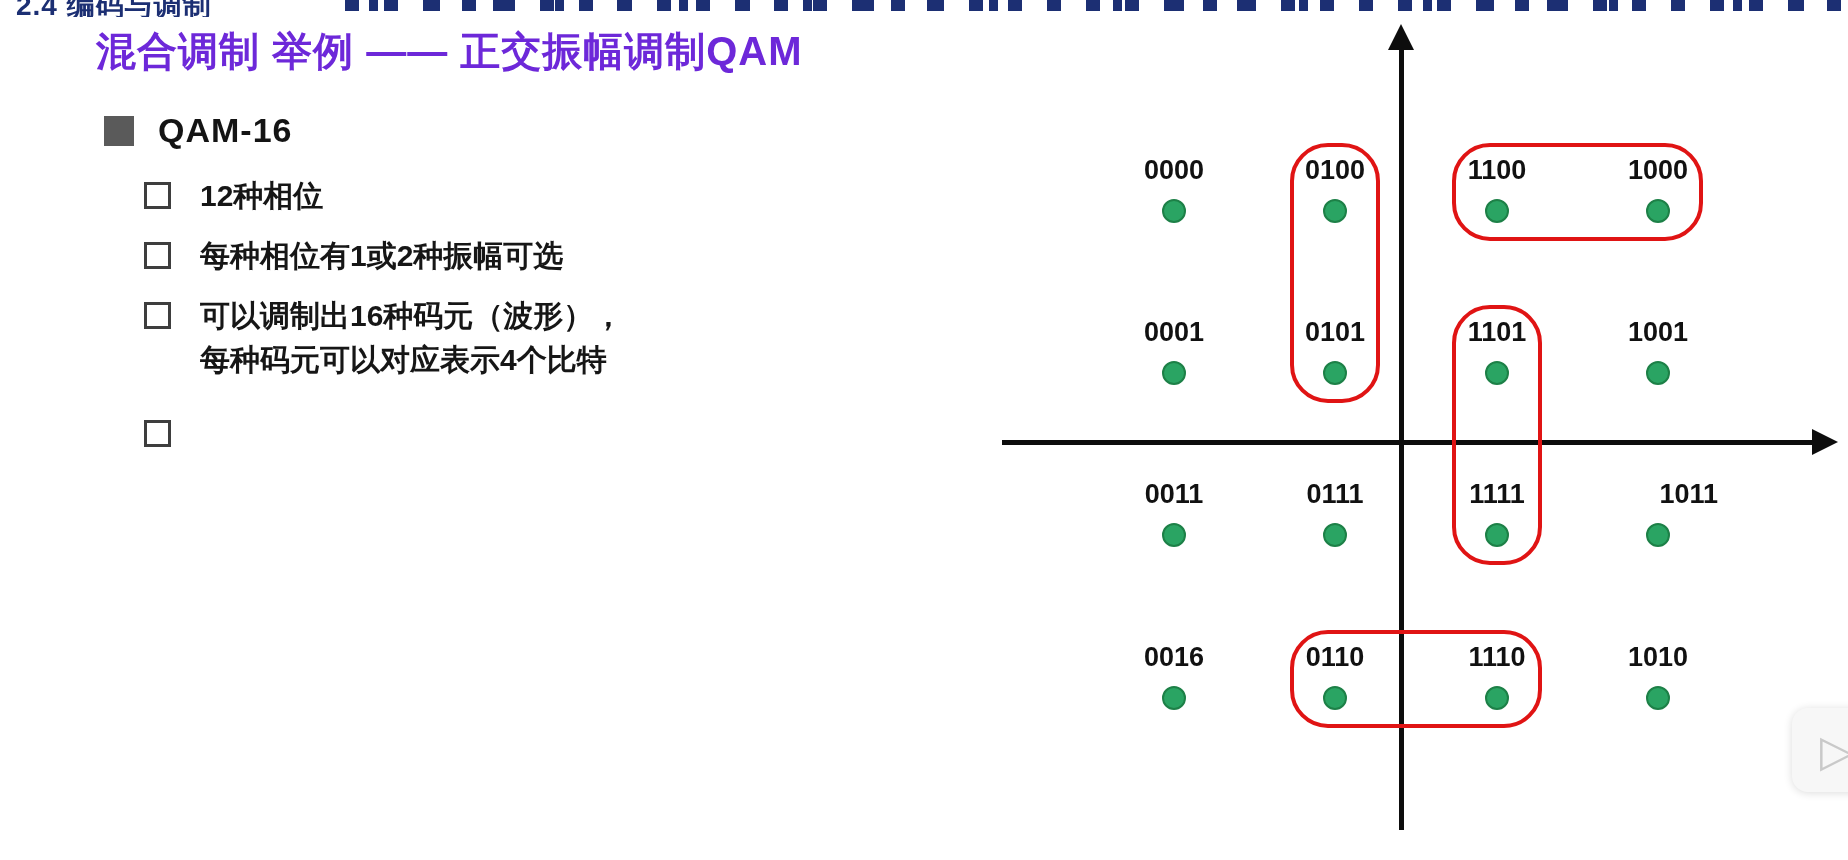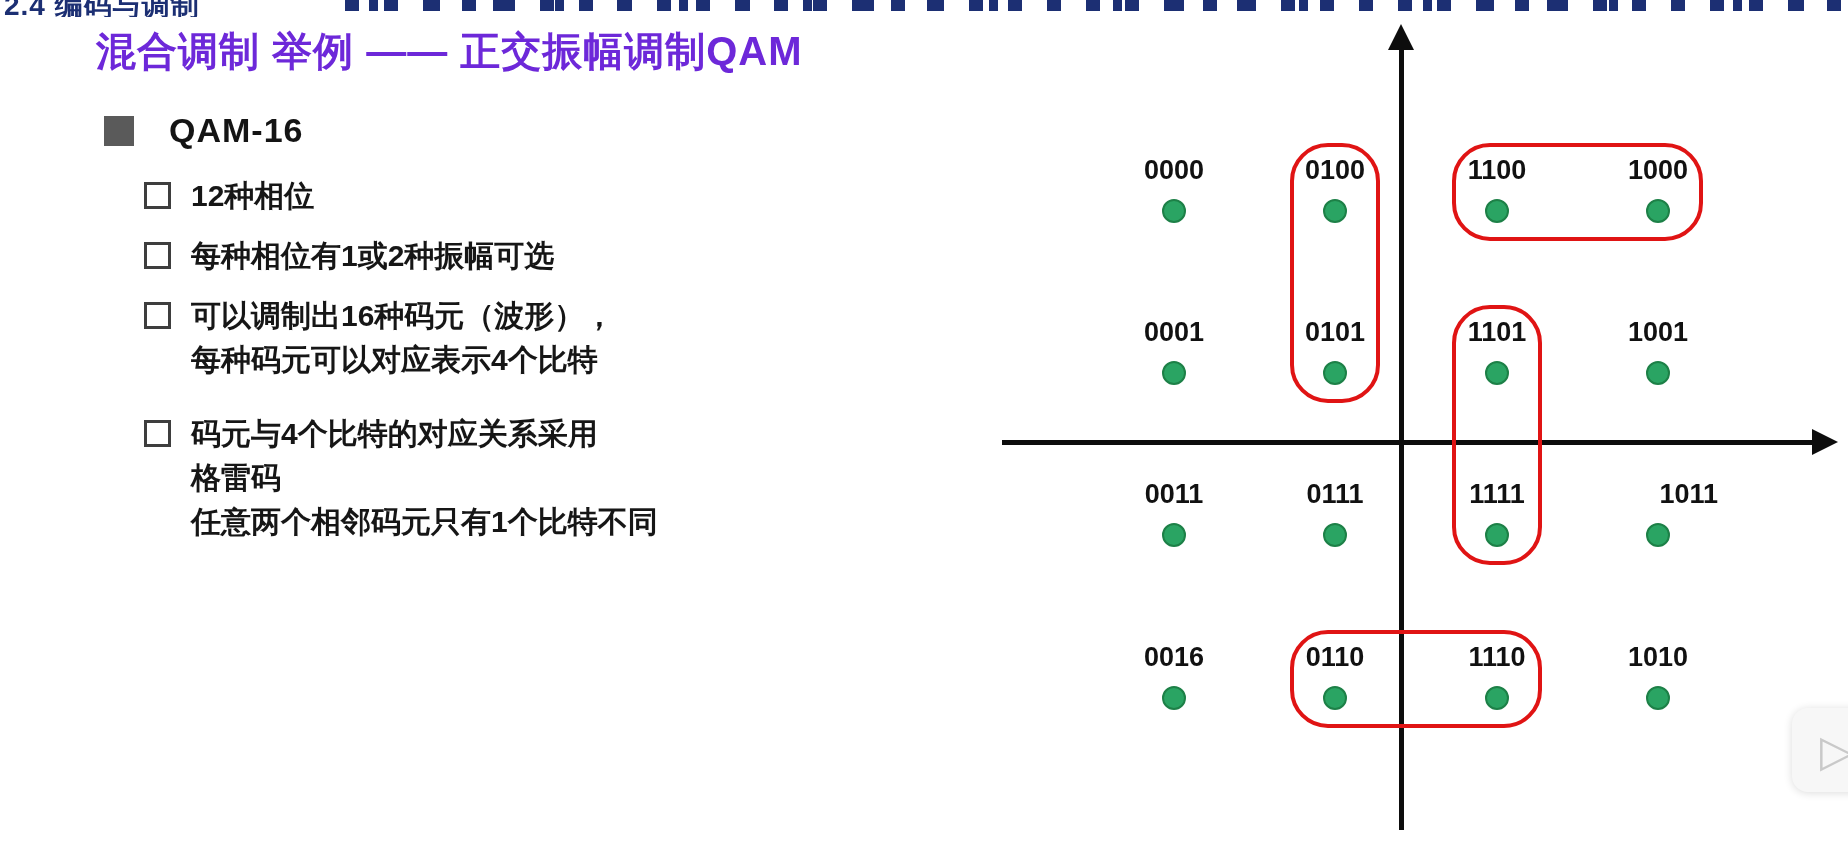--- a/index.html
+++ b/index.html
@@ -1,36 +1,36 @@
 <!DOCTYPE html>
 <html><head>
 <meta charset="utf-8">
 <style>
   * { margin:0; padding:0; box-sizing:border-box; }
   html,body { background:#ffffff; }
   body { font-family:"Liberation Sans","DejaVu Sans",sans-serif; }
   .stage { position:relative; width:1848px; height:860px; background:#ffffff; overflow:hidden; }
 
   
-  .cutoff-heading-wrap { position:absolute; left:4px; top:0; height:17px; width:330px; overflow:hidden; }
+  .cutoff-heading-wrap { position:absolute; left:16px; top:0; height:17px; width:330px; overflow:hidden; }
   .cutoff-heading { font-size:28px; font-weight:bold; color:#1c2f73; margin-top:-13px; letter-spacing:1px; white-space:nowrap; }
   .top-frags { position:absolute; left:345px; top:0; width:1503px; height:11px;
     background:
       repeating-linear-gradient(90deg,#1c2f73 0 14px, transparent 14px 39px),
       repeating-linear-gradient(90deg,transparent 0 24px, #1c2f73 24px 33px, transparent 33px 62px); }
 
   
   .left-col { position:absolute; left:96px; top:24px; width:860px; }
   .slide-title { font-size:40px; font-weight:bold; color:#6d28d9; letter-spacing:1px; margin-bottom:32px; white-space:nowrap; }
   .slide-title .dash { margin:0 12px; }
-  .section-heading { display:flex; align-items:center; gap:35px; margin-left:8px; margin-bottom:24px; }
+  .section-heading { display:flex; align-items:center; gap:24px; margin-left:8px; margin-bottom:24px; }
   .bullet-square { width:30px; height:30px; background:#5a5a5a; flex:none; }
   .section-title { font-size:34px; font-weight:bold; color:#141414; letter-spacing:1px; }
   .bullets { margin-left:48px; }
-  .bullet { display:flex; gap:20px; margin-bottom:16px; }
+  .bullet { display:flex; gap:29px; margin-bottom:16px; }
   .bullet.wide-gap { margin-bottom:30px; }
   .checkbox { width:27px; height:27px; border:3px solid #3e3e3e; background:#fff; margin-top:8px; flex:none; }
   .bullet-text { font-size:30px; font-weight:bold; color:#161616; line-height:44px; }
 
   
   .diagram { position:absolute; left:0; top:0; width:1848px; height:860px; }
   .axis { position:absolute; background:#0d0d0d; }
   .arrow { position:absolute; width:0; height:0; }
   .dot { position:absolute; width:24px; height:24px; border-radius:50%; border:2px solid #1d8047; }
   .dot-label { position:absolute; width:120px; text-align:center; font-size:27px; font-weight:bold; color:#111; line-height:30px; }
@@ -72,25 +72,20 @@
       </div>
       <div class="bullet wide-gap">
         <span class="checkbox"></span>
         <div class="bullet-text">
           <div>可以调制出16种码元（波形），</div>
           <div>每种码元可以对应表示4个比特</div>
         </div>
       </div>
       <div class="bullet">
         <span class="checkbox"></span>
-        <div class="bullet-text">
-          <div>码元与4个比特的对应关系采用</div>
-          <div>格雷码</div>
-          <div>任意两个相邻码元只有1个比特不同</div>
-        </div>
       </div>
     </div>
   </div>
 
   <div class="diagram" id="diagram">
     <div class="axis" style="left:1399px; top:46px; width:5px; height:784px;"></div>
     <div class="arrow" style="left:1388px; top:24px; border-left:13px solid transparent; border-right:13px solid transparent; border-bottom:26px solid #0d0d0d;"></div>
     <div class="axis" style="left:1002px; top:440px; width:812px; height:5px;"></div>
     <div class="arrow" style="left:1812px; top:429px; border-top:13px solid transparent; border-bottom:13px solid transparent; border-left:26px solid #0d0d0d;"></div>
   <div class="dot-label" style="left: 1114px; top: 155px;">0000</div>

